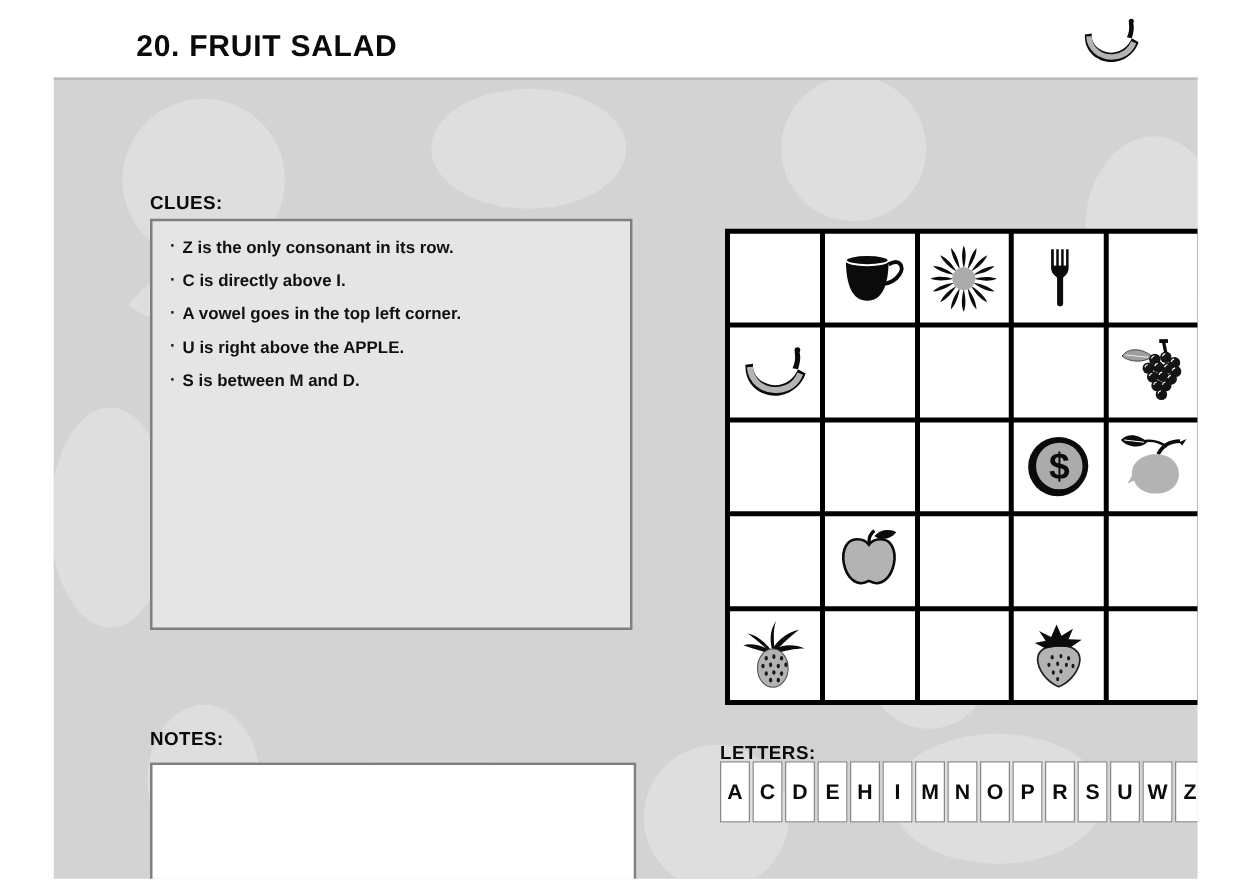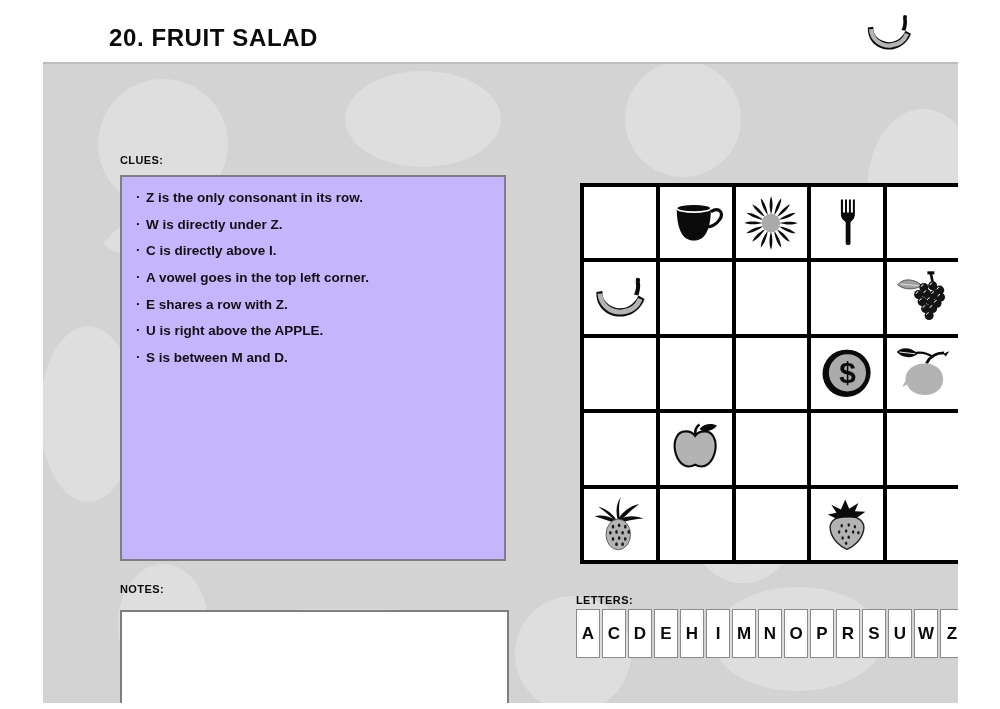--- a/index.html
+++ b/index.html
@@ -17,29 +17,29 @@
   .header-banana { position:absolute; left:860px; top:8px; width:58px; height:50px; }
   .header-banana svg { width:100%; height:100%; display:block; }
 
   .panel {
     position:absolute; left:43px; top:62px; width:915px; height:641px;
     background:#d3d3d3; border-top:2px solid #bcbcbc; overflow:hidden;
   }
   .watermark { position:absolute; left:0; top:0; width:915px; height:641px; }
 
   .section-label {
-    position:absolute; font-size:11px; font-weight:bold; letter-spacing:0.4px;
+    position:absolute; font-size:15px; font-weight:bold; letter-spacing:0.4px;
   }
   .clues-label  { left:77px;  top:90px; }
   .notes-label  { left:77px;  top:519px; }
   .letters-label{ left:533px; top:519px;margin-top:11px; }
 
   .clues-box {
-    position:absolute; left:77px; top:111px; width:386px; height:386px;
-    background:#c4b5fd; border:2px solid #7f7f7f; padding:11px 13px 8px 13px;
+    position:absolute; left:77px; top:111px; width:386px; height:329px;
+    background:#e5e5e5; border:2px solid #7f7f7f; padding:11px 13px 8px 13px;
   }
   ul.clues { list-style:none; margin:0; padding:0; font-size:13.5px; font-weight:bold; color:#111; }
   li.clue { position:relative; padding-left:11px; margin:0 0 7.5px 0; line-height:1.42; }
   li.clue::before { content:"\00B7"; position:absolute; left:1px; top:-1px; }
 
   .grid {
     position:absolute; left:537px; top:119px; width:383px; height:381px;
     background:#000; display:grid;
     grid-template-columns:repeat(5,1fr); grid-template-rows:repeat(5,1fr);
     gap:4px; padding:4px;
@@ -90,24 +90,22 @@
       <path d="M60 180 C90 140 140 135 170 160 C140 195 90 205 60 180 Z"></path>
     </g>
     <circle cx="830" cy="360" r="68" fill="none" stroke="#dedede" stroke-width="26"></circle>
     <circle cx="700" cy="470" r="40" fill="none" stroke="#dedede" stroke-width="18"></circle>
   </svg>
 
   <div class="section-label clues-label">CLUES:</div>
   <div class="clues-box">
     <ul class="clues">
         <li class="clue">Z is the only consonant in its row.</li>
-        <li class="clue">W is directly under Z.</li>
         <li class="clue">C is directly above I.</li>
         <li class="clue">A vowel goes in the top left corner.</li>
-        <li class="clue">E shares a row with Z.</li>
         <li class="clue">U is right above the APPLE.</li>
         <li class="clue">S is between M and D.</li>
       </ul>
   </div>
 
   <div class="grid">
       <div class="cell"></div>
       <div class="cell">
         <span class="icon">
           <svg viewBox="0 0 64 64">

